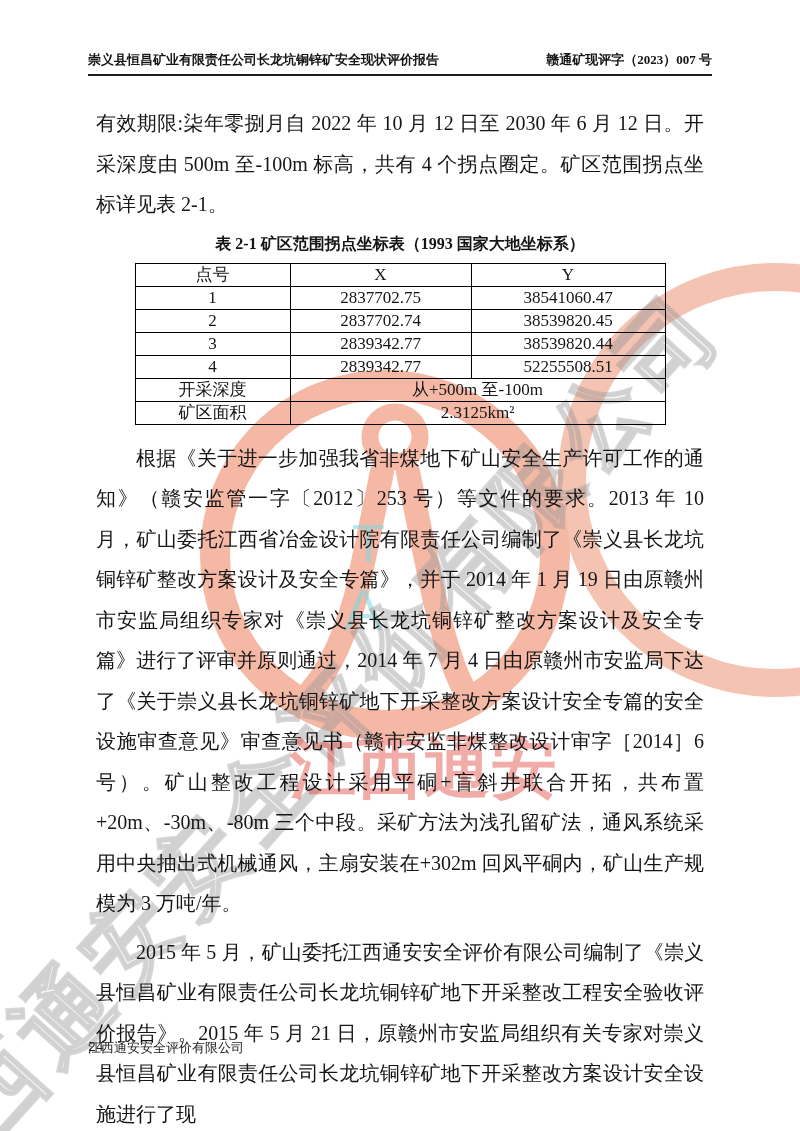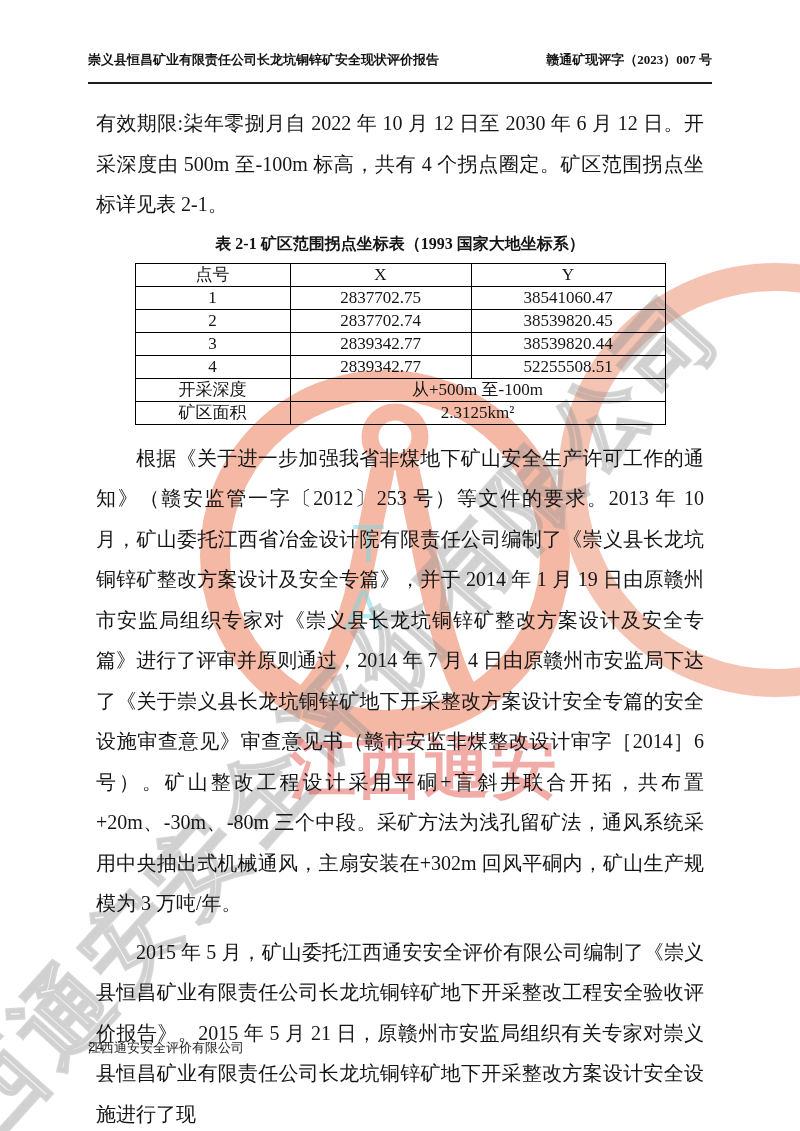--- a/index.html
+++ b/index.html
@@ -23,21 +23,21 @@
     color:rgba(222,57,48,0.42);
   }
   .wm-svg{position:absolute;left:0;top:0;}
 
   
   .content{position:absolute;inset:0;z-index:2;color:#151515;}
   .header{
     position:absolute;top:52px;left:88px;width:624px;
     display:flex;justify-content:space-between;align-items:flex-end;
     font-size:13px;font-weight:bold;line-height:16px;
-    border-bottom:2.5px solid #1c1c1c;padding-bottom:14px;
+    border-bottom:2.5px solid #1c1c1c;padding-bottom:6px;
   }
   .main{
     position:absolute;left:88px;top:95px;width:624px;
     font-size:20px;line-height:40.5px;text-align:justify;
   }
   .main p{margin:8px;}
   .p-indent{text-indent:2em;}
   .table-title{margin:8px 0 0;text-align:center;font-weight:bold;font-size:16px;line-height:22px;}
   table.coords{margin:8px auto 0;border-collapse:collapse;width:530px;font-size:17px;table-layout:fixed;}
   table.coords td{

